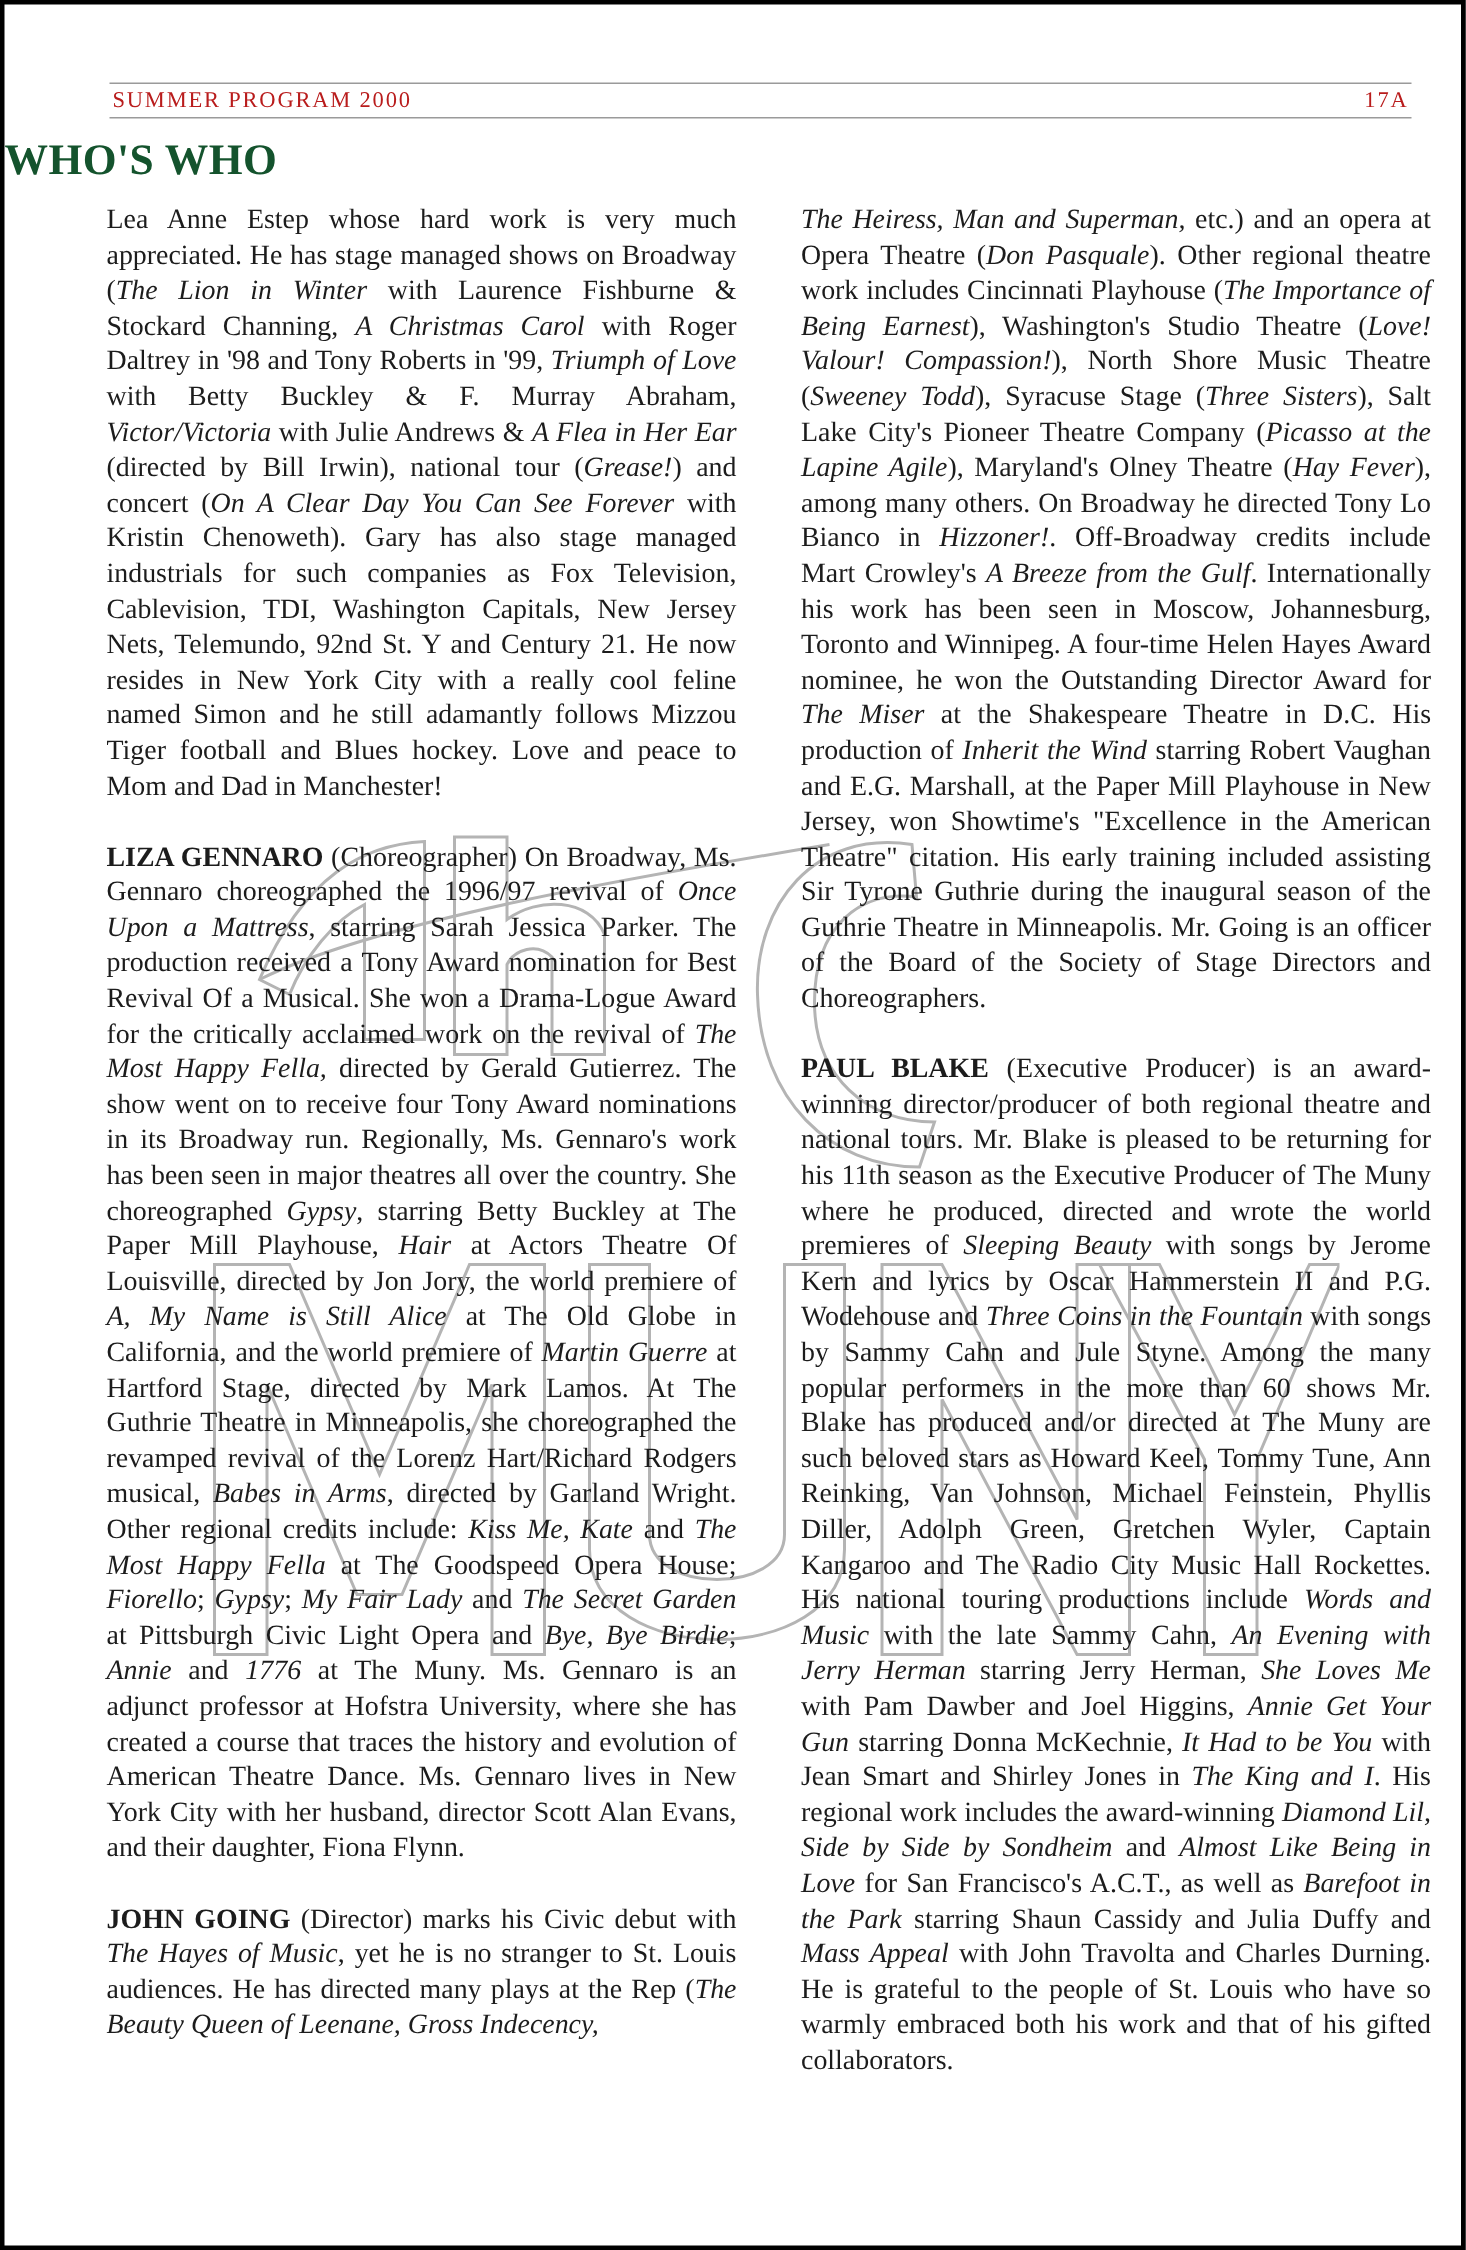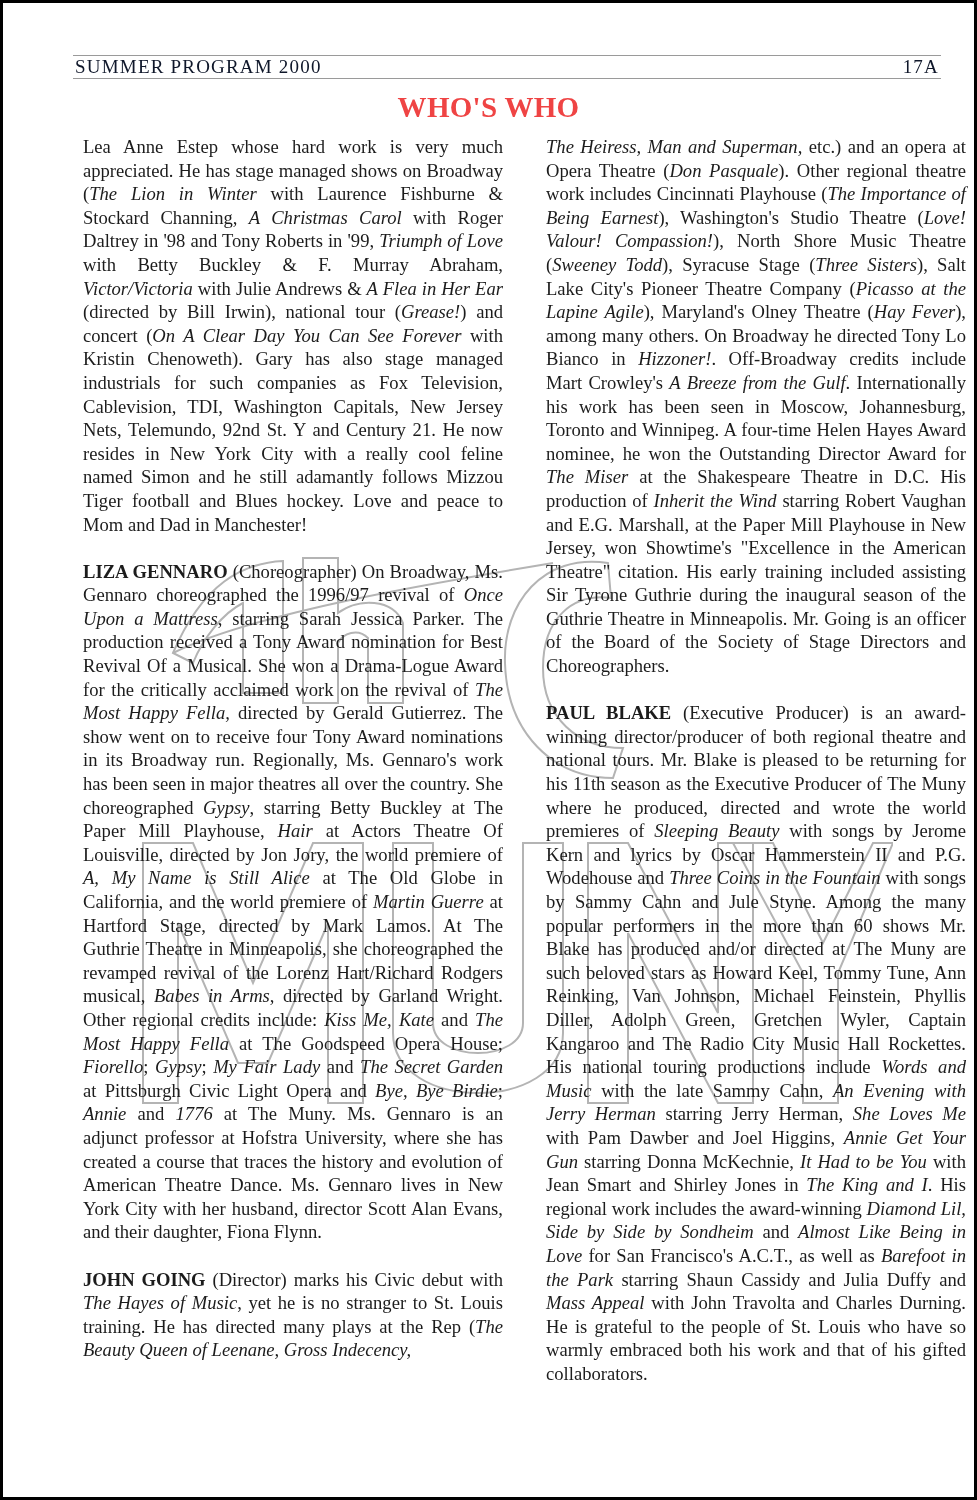--- a/index.html
+++ b/index.html
@@ -5,35 +5,35 @@
   html, body { margin: 0; padding: 0; background: #000; }
   body { width: 977px; height: 1500px; position: relative; overflow: hidden; }
   .page {
     position: absolute; left: 3px; top: 3px; width: 971px; height: 1494px;
     background: #fff; overflow: hidden;
   }
   .running-head {
     position: absolute; left: 70px; top: 52px; width: 868px; height: 22px;
     border-top: 1px solid #9a9a9a; border-bottom: 1px solid #9a9a9a;
     font-family: "Liberation Serif", "DejaVu Serif", serif;
-    font-size: 19px; letter-spacing: 1.2px; color: #0f172a;
+    font-size: 15px; letter-spacing: 1.2px; color: #b91c1c;
     line-height: 22px;
   }
   .running-head .left { position: absolute; left: 2px; top: 0; }
   .running-head .right { position: absolute; right: 2px; top: 0; }
   .title {
-    position: absolute; left: 0; width: 971px; top: 88px; text-align: center;
+    position: absolute; left: 0; width: 971px; top: 88px; 
     font-family: "Liberation Serif", "DejaVu Serif", serif; font-weight: bold;
-    font-size: 29px; color: #ef4444; letter-spacing: 0.3px;
+    font-size: 29px; color: #14532d; letter-spacing: 0.3px;
   }
   .col {
     position: absolute; top: 132px; width: 420px;
     font-family: "Liberation Serif", "DejaVu Serif", serif;
     font-size: 18.6px; line-height: 23.6px; color: #1c1c1c;
-    text-align: justify; hyphens: manual; margin-left: 12px;
+    text-align: justify; hyphens: manual;
   }
   .col.left { left: 68px; }
   .col.right { left: 531px; }
   .col p { margin: 0 0 23.6px 0; }
   .col p:last-child { margin-bottom: 0; }
   .col .name { font-weight: bold; }
   .col i { font-style: italic; }
   .watermark {
     position: absolute; left: 130px; top: 540px; width: 760px; height: 640px;
     pointer-events: none; z-index: 0;
@@ -70,21 +70,21 @@
   </div>
 
   <div class="title">WHO'S WHO</div>
 
   <div class="col left">
     <p><span>Lea Anne Estep whose hard work is very much appreciated. He has stage managed shows on Broadway (</span><i>The Lion in Winter</i><span> with Laurence Fishburne &amp; Stockard Channing, </span><i>A Christmas Carol</i><span> with Roger Daltrey in '98 and Tony Roberts in '99, </span><i>Triumph of Love</i><span> with Betty Buckley &amp; F. Murray Abraham, </span><i>Victor/Victoria</i><span> with Julie Andrews &amp; </span><i>A Flea in Her Ear</i><span> (directed by Bill Irwin), national tour (</span><i>Grease!</i><span>) and concert (</span><i>On A Clear Day You Can See Forever</i><span> with Kristin Chenoweth). Gary has also stage managed industrials for such companies as Fox Television, Cablevision, TDI, Washington Capitals, New Jersey Nets, Telemundo, 92nd St. Y and Century 21. He now resides in New York City with a really cool feline named Simon and he still adamantly follows Mizzou Tiger football and Blues hockey. Love and peace to Mom and Dad in Manchester!</span></p>
     <p>
       <span class="name">LIZA GENNARO</span><span><span> (Choreographer) On Broadway, Ms. Gennaro choreographed the 1996/97 revival of </span><i>Once Upon a Mattress</i><span>, starring Sarah Jessica Parker. The production received a Tony Award nomina­tion for Best Revival Of a Musical. She won a Drama-Logue Award for the critically acclaimed work on the revival of </span><i>The Most Happy Fella,</i><span> direct­ed by Gerald Gutierrez. The show went on to receive four Tony Award nominations in its Broadway run. Regionally, Ms. Gennaro's work has been seen in major theatres all over the coun­try. She choreographed </span><i>Gypsy</i><span>, starring Betty Buckley at The Paper Mill Playhouse, </span><i>Hair</i><span> at Actors Theatre Of Louisville, directed by Jon Jory, the world premiere of </span><i>A, My Name is Still Alice</i><span> at The Old Globe in California, and the world pre­miere of </span><i>Martin Guerre</i><span> at Hartford Stage, directed by Mark Lamos. At The Guthrie Theatre in Minneapolis, she choreographed the revamped revival of the Lorenz Hart/Richard Rodgers musi­cal, </span><i>Babes in Arms</i><span>, directed by Garland Wright. Other regional credits include: </span><i>Kiss Me, Kate</i><span> and </span><i>The Most Happy Fella</i><span> at The Goodspeed Opera House; </span><i>Fiorello</i><span>; </span><i>Gypsy</i><span>; </span><i>My Fair Lady</i><span> and </span><i>The Secret Garden</i><span> at Pittsburgh Civic Light Opera and </span><i>Bye, Bye Birdie</i><span>; </span><i>Annie</i><span> and </span><i>1776</i><span> at The Muny. Ms. Gennaro is an adjunct professor at Hofstra University, where she has created a course that traces the history and evolution of American Theatre Dance. Ms. Gennaro lives in New York City with her husband, director Scott Alan Evans, and their daughter, Fiona Flynn.</span></span>
     </p>
     <p>
-      <span class="name">JOHN GOING</span><span><span> (Director) marks his Civic debut with </span><i>The Hayes of Music</i><span>, yet he is no stranger to St. Louis training. He has directed many plays at the Rep (</span><i>The Beauty Queen of Leenane, Gross Indecency,</i></span>
+      <span class="name">JOHN GOING</span><span><span> (Director) marks his Civic debut with </span><i>The Hayes of Music</i><span>, yet he is no stranger to St. Louis audiences. He has directed many plays at the Rep (</span><i>The Beauty Queen of Leenane, Gross Indecency,</i></span>
     </p>
   </div>
 
   <div class="col right">
     <p><i>The Heiress, Man and Superman,</i><span> etc.) and an opera at Opera Theatre (</span><i>Don Pasquale</i><span>). Other regional the­atre work includes Cincinnati Playhouse (</span><i>The Importance of Being Earnest</i><span>), Washington's Studio Theatre (</span><i>Love! Valour! Compassion!</i><span>), North Shore Music Theatre (</span><i>Sweeney Todd</i><span>), Syracuse Stage (</span><i>Three Sisters</i><span>), Salt Lake City's Pioneer Theatre Company (</span><i>Picasso at the Lapine Agile</i><span>), Maryland's Olney Theatre (</span><i>Hay Fever</i><span>), among many others. On Broadway he directed Tony Lo Bianco in </span><i>Hizzoner!</i><span>. Off-Broadway credits include Mart Crowley's </span><i>A Breeze from the Gulf</i><span>. Internationally his work has been seen in Moscow, Johannesburg, Toronto and Winnipeg. A four-time Helen Hayes Award nomi­nee, he won the Outstanding Director Award for </span><i>The Miser</i><span> at the Shakespeare Theatre in D.C. His production of </span><i>Inherit the Wind</i><span> starring Robert Vaughan and E.G. Marshall, at the Paper Mill Playhouse in New Jersey, won Showtime's "Excellence in the American Theatre" citation. His early training included assisting Sir Tyrone Guthrie during the inaugural season of the Guthrie Theatre in Minneapolis. Mr. Going is an officer of the Board of the Society of Stage Directors and Choreographers.</span></p>
     <p>
       <span class="name">PAUL BLAKE</span><span><span> (Executive Producer) is an award-winning director/producer of both regional theatre and national tours. Mr. Blake is pleased to be return­ing for his 11th season as the Executive Producer of The Muny where he produced, directed and wrote the world premieres of </span><i>Sleeping Beauty</i><span> with songs by Jerome Kern and lyrics by Oscar Hammerstein II and P.G. Wodehouse and </span><i>Three Coins in the Fountain</i><span> with songs by Sammy Cahn and Jule Styne. Among the many popular performers in the more than 60 shows Mr. Blake has produced and/or directed at The Muny are such beloved stars as Howard Keel, Tommy Tune, Ann Reinking, Van Johnson, Michael Feinstein, Phyllis Diller, Adolph Green, Gretchen Wyler, Captain Kangaroo and The Radio City Music Hall Rockettes. His national touring produc­tions include </span><i>Words and Music</i><span> with the late Sammy Cahn, </span><i>An Evening with Jerry Herman</i><span> starring Jerry Herman, </span><i>She Loves Me</i><span> with Pam Dawber and Joel Higgins, </span><i>Annie Get Your Gun</i><span> starring Donna McKechnie, </span><i>It Had to be You</i><span> with Jean Smart and Shirley Jones in </span><i>The King and I</i><span>. His regional work includes the award-winning </span><i>Diamond Lil, Side by Side by Sondheim</i><span> and </span><i>Almost Like Being in Love</i><span> for San Francisco's A.C.T., as well as </span><i>Barefoot in the Park</i><span> starring Shaun Cassidy and Julia Duffy and </span><i>Mass Appeal</i><span> with John Travolta and Charles Durning. He is grateful to the people of St. Louis who have so warmly embraced both his work and that of his gifted collaborators.</span></span>
     </p>
   </div>
 

